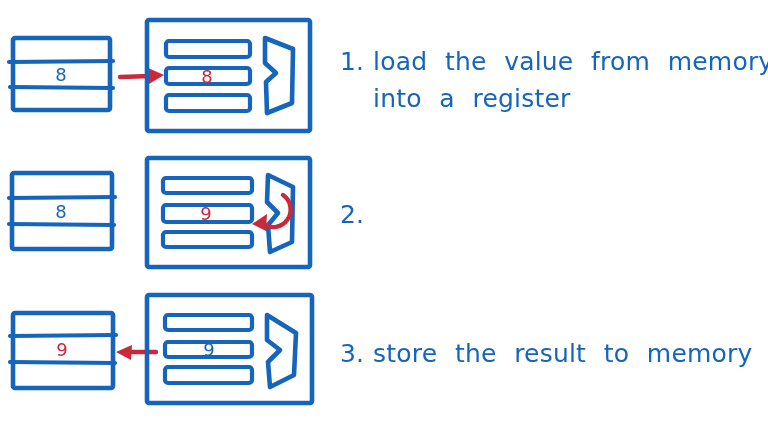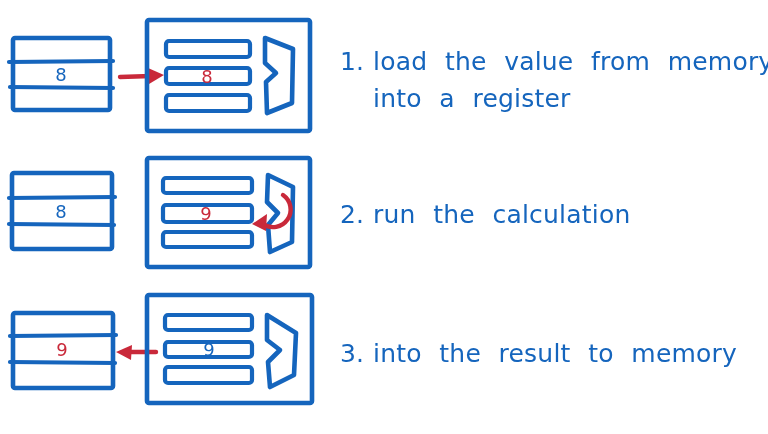--- a/index.html
+++ b/index.html
@@ -71,24 +71,20 @@
       <text class="digit" x="206" y="220" fill="#c9293a">9</text>
       <path class="ink" d="M268,175 L293,187 L292,242 L270,252 L268,225 L278,213 L267,202 Z"></path>
     </g>
     <g>
       <path class="accent-line" d="M283,195 A17,17 0 1 1 263,224"></path>
       <polygon class="accent-shape" points="252,224 267,214 266,231"></polygon>
     </g>
   </svg>
   <div class="caption" style="left:340px;top:196px">
     <span class="step-num">2.</span>
-    <span class="step-text">
-      <span class="step-line">run the calculation</span>
-      <span class="step-line"></span>
-    </span>
   </div>
 
   <svg class="diagram" style="top:285px" width="330" height="149" viewBox="0 285 330 149">
     <g>
       <rect class="ink" x="13" y="313" width="100" height="75" rx="2"></rect>
       <path class="ink-thin" d="M10,336 L116,335"></path>
       <path class="ink-thin" d="M10,362 L115,363"></path>
       <text class="digit" x="62" y="356" fill="#c9293a">9</text>
     </g>
     <g>
@@ -100,18 +96,18 @@
       <rect class="ink-thin" x="165" y="315" width="87" height="15" rx="3"></rect>
       <rect class="ink-thin" x="165" y="342" width="87" height="15" rx="3"></rect>
       <rect class="ink-thin" x="165" y="367" width="87" height="16" rx="3"></rect>
       <text class="digit" x="209" y="356" fill="#1565bd">9</text>
       <path class="ink" d="M267,315 L296,333 L294,375 L270,387 L268,362 L280,350 L267,340 Z"></path>
     </g>
   </svg>
   <div class="caption" style="left:340px;top:335px">
     <span class="step-num">3.</span>
     <span class="step-text">
-      <span class="step-line">into the result to memory</span>
+      <span class="step-line">store the result to memory</span>
       <span class="step-line"></span>
     </span>
   </div>
 
 </div>
 
 </body></html>

